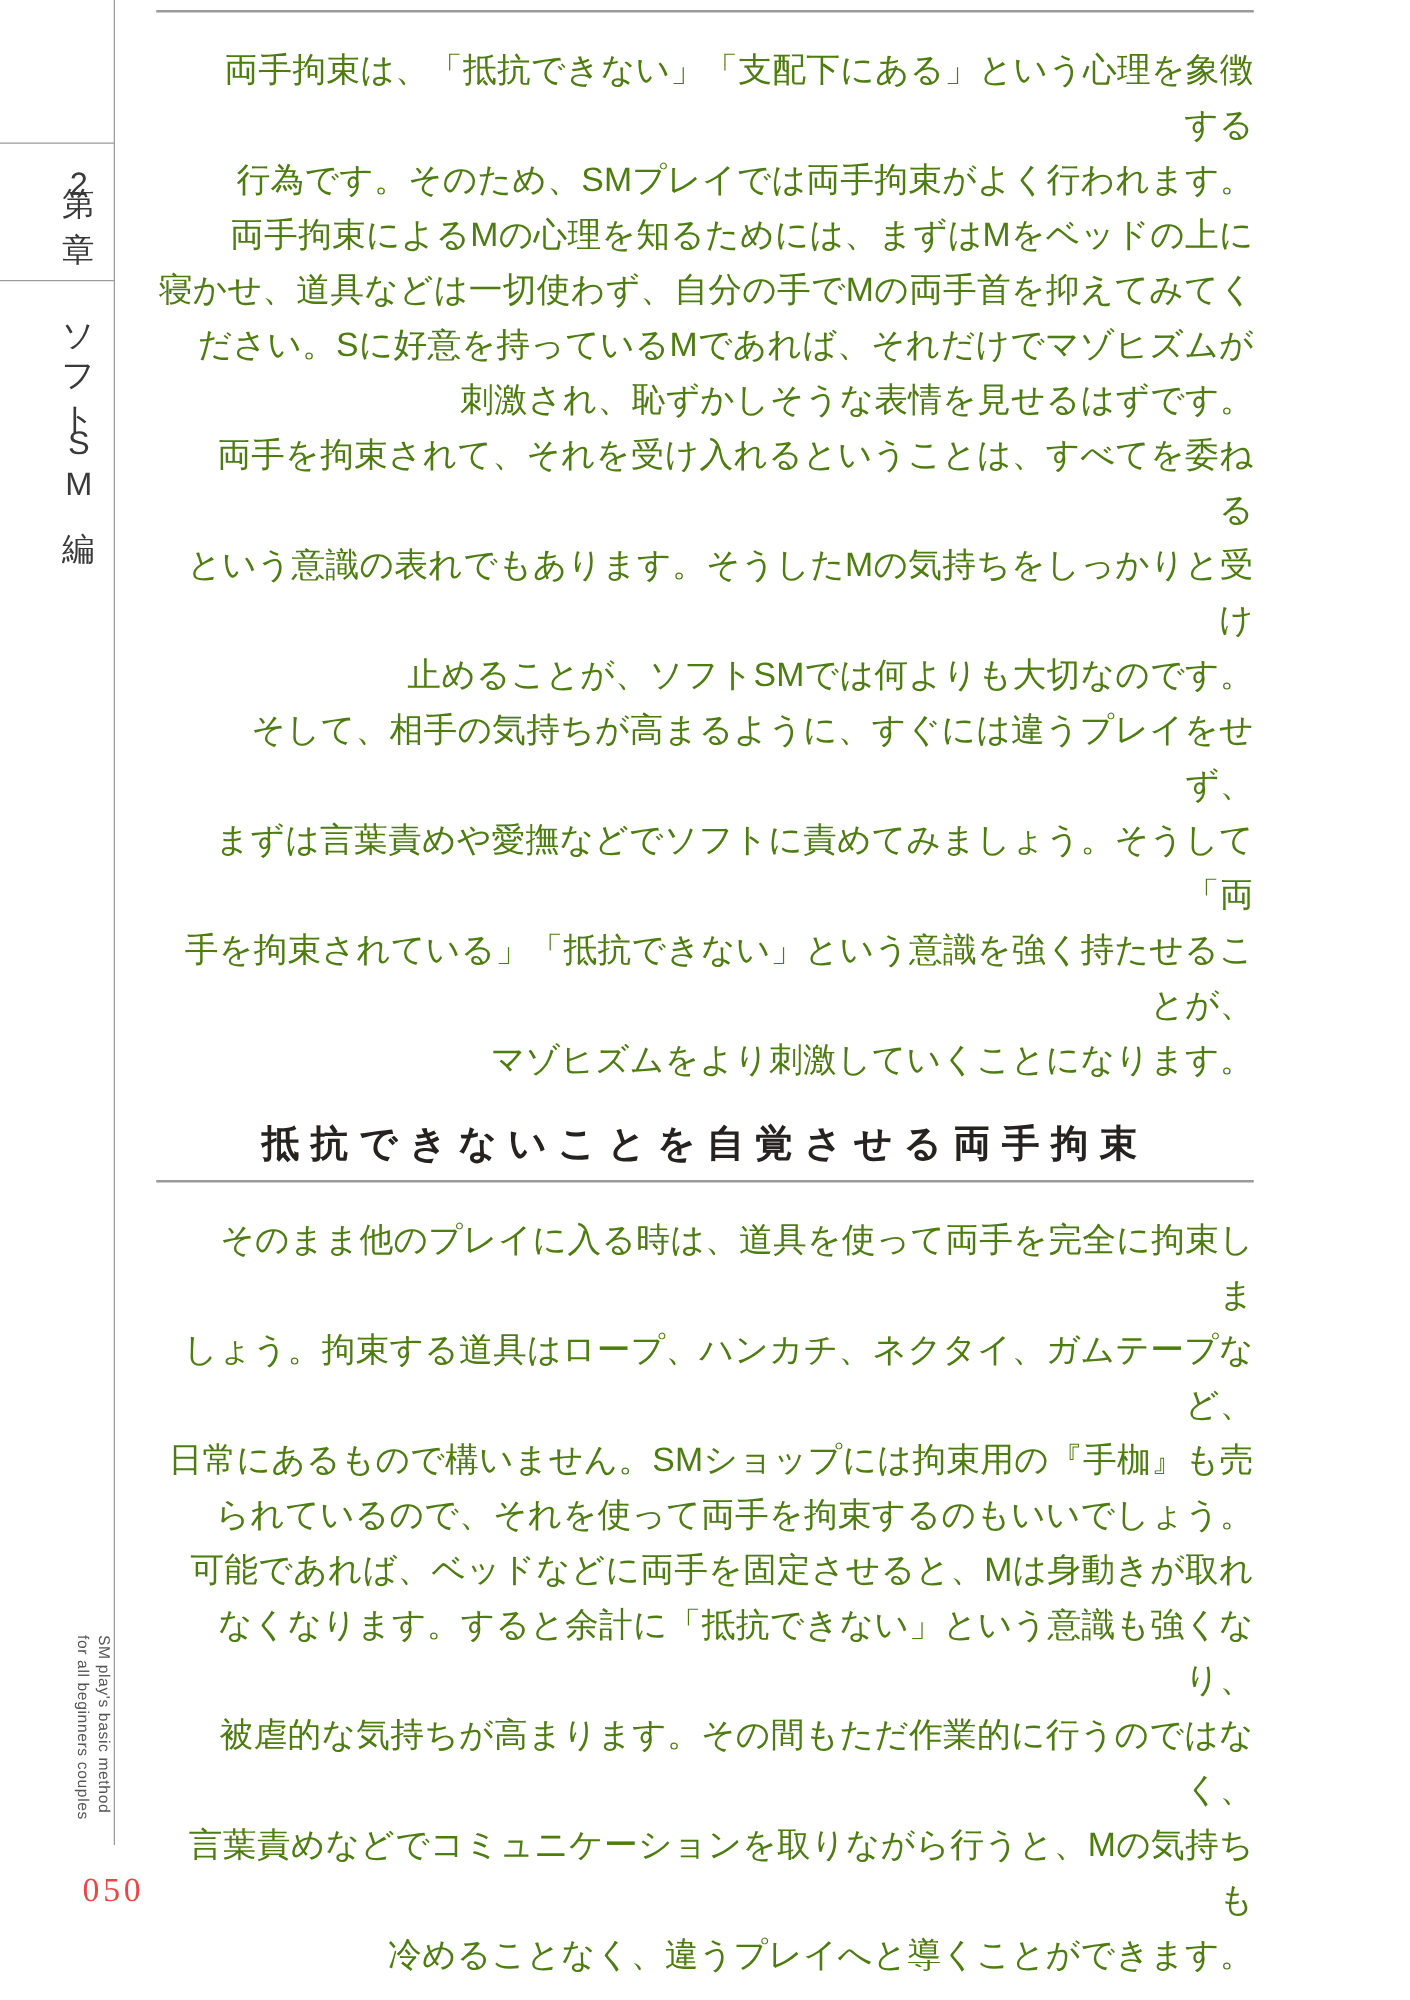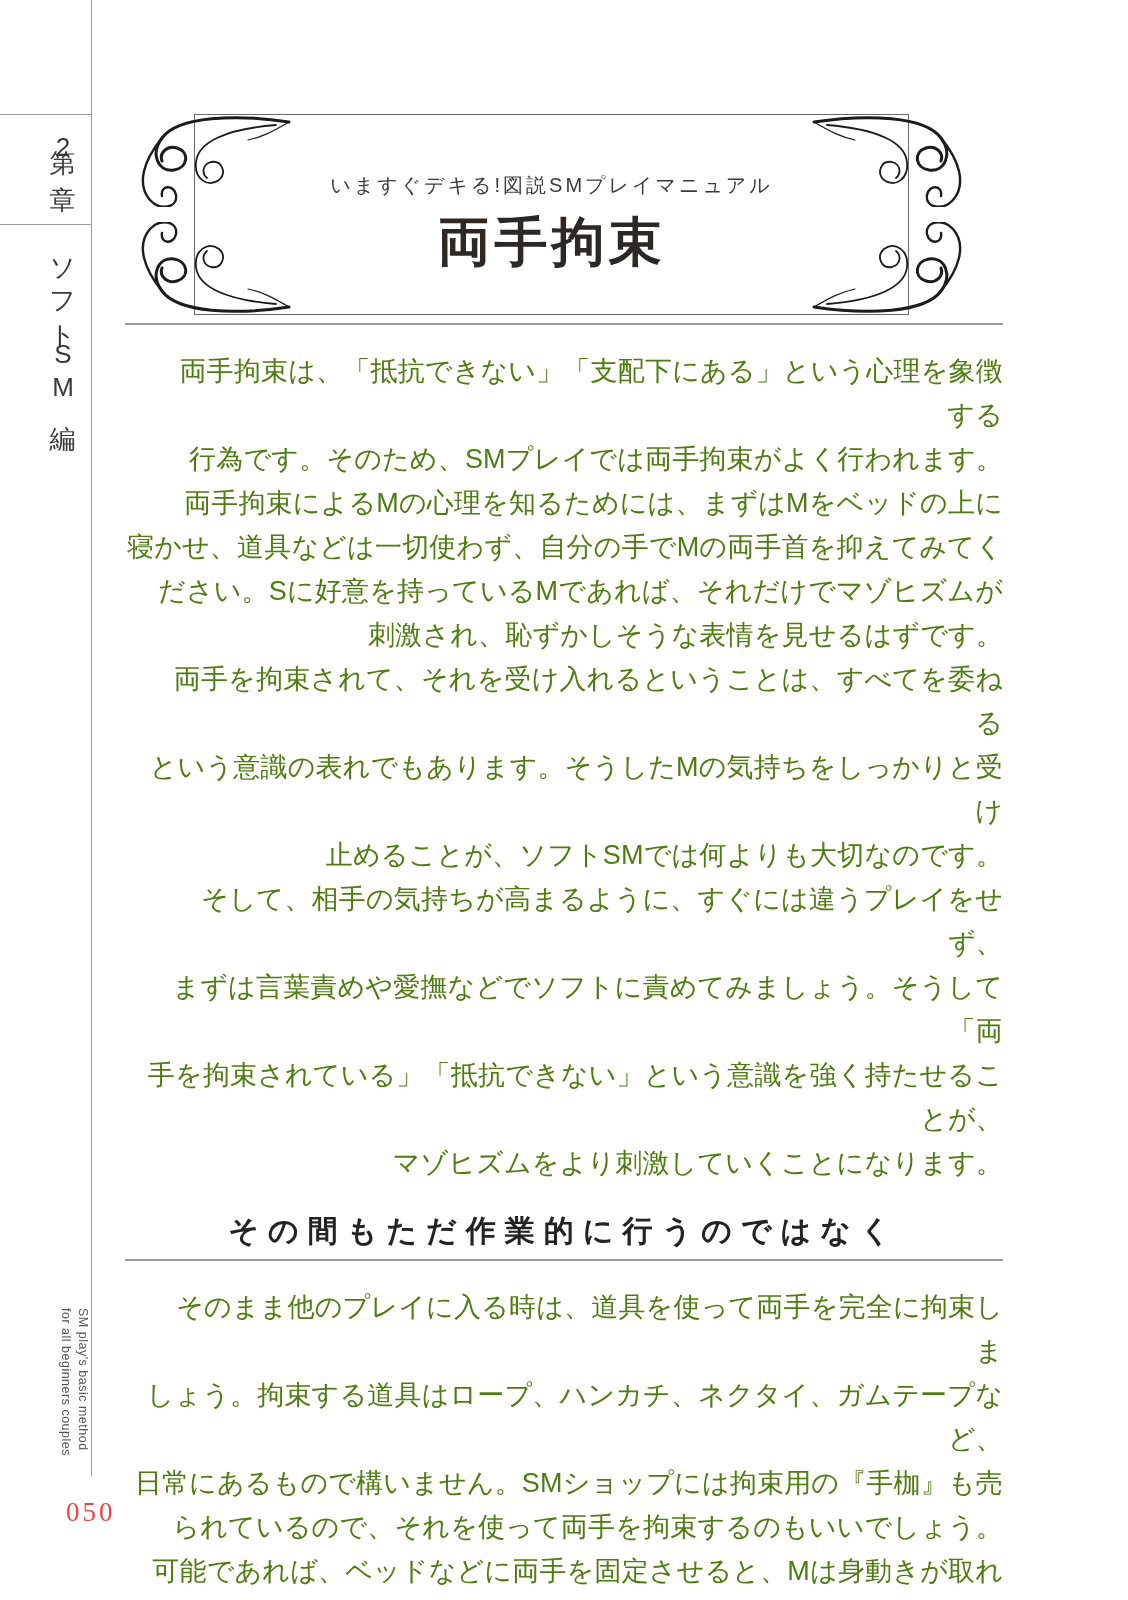--- a/index.html
+++ b/index.html
@@ -118,53 +118,37 @@
   <div class="hline h1"></div>
   <div class="hline h2"></div>
   <div class="v-label chapter">第2章</div>
   <div class="v-label edition">ソフトSM編</div>
   <div class="footer-caption">SM play's basic method
 for all beginners couples</div>
   <div class="page-number">050</div>
 
   <div class="main">
 
-    <div class="title-box">
-      <svg class="flourish tl" viewBox="0 0 165 95">
-          <use href="#flourish-shape"></use>
-        </svg>
-      <svg class="flourish tr" viewBox="0 0 165 95">
-          <use href="#flourish-shape"></use>
-        </svg>
-      <svg class="flourish bl" viewBox="0 0 165 95">
-          <use href="#flourish-shape"></use>
-        </svg>
-      <svg class="flourish br" viewBox="0 0 165 95">
-          <use href="#flourish-shape"></use>
-        </svg>
-      <div class="subtitle">いますぐデキる!図説SMプレイマニュアル</div>
-      <div class="main-title">両手拘束</div>
-    </div>
 
     <div class="heading-rule"></div>
     <div class="body-text">　両手拘束は、「抵抗できない」「支配下にある」という心理を象徴する
 行為です。そのため、SMプレイでは両手拘束がよく行われます。
 　両手拘束によるMの心理を知るためには、まずはMをベッドの上に
 寝かせ、道具などは一切使わず、自分の手でMの両手首を抑えてみてく
 ださい。Sに好意を持っているMであれば、それだけでマゾヒズムが
 刺激され、恥ずかしそうな表情を見せるはずです。
 　両手を拘束されて、それを受け入れるということは、すべてを委ねる
 という意識の表れでもあります。そうしたMの気持ちをしっかりと受け
 止めることが、ソフトSMでは何よりも大切なのです。
 　そして、相手の気持ちが高まるように、すぐには違うプレイをせず、
 まずは言葉責めや愛撫などでソフトに責めてみましょう。そうして「両
 手を拘束されている」「抵抗できない」という意識を強く持たせることが、
 マゾヒズムをより刺激していくことになります。</div>
 
-    <div class="section-heading second">その間もただ作業的に行うのではなく</div>
+    <div class="section-heading second">抵抗できないことを自覚させる両手拘束</div>
     <div class="heading-rule"></div>
     <div class="body-text">　そのまま他のプレイに入る時は、道具を使って両手を完全に拘束しま
 しょう。拘束する道具はロープ、ハンカチ、ネクタイ、ガムテープなど、
 日常にあるもので構いません。SMショップには拘束用の『手枷』も売
 られているので、それを使って両手を拘束するのもいいでしょう。
 　可能であれば、ベッドなどに両手を固定させると、Mは身動きが取れ
 なくなります。すると余計に「抵抗できない」という意識も強くなり、
 被虐的な気持ちが高まります。その間もただ作業的に行うのではなく、
 言葉責めなどでコミュニケーションを取りながら行うと、Mの気持ちも
 冷めることなく、違うプレイへと導くことができます。</div>

